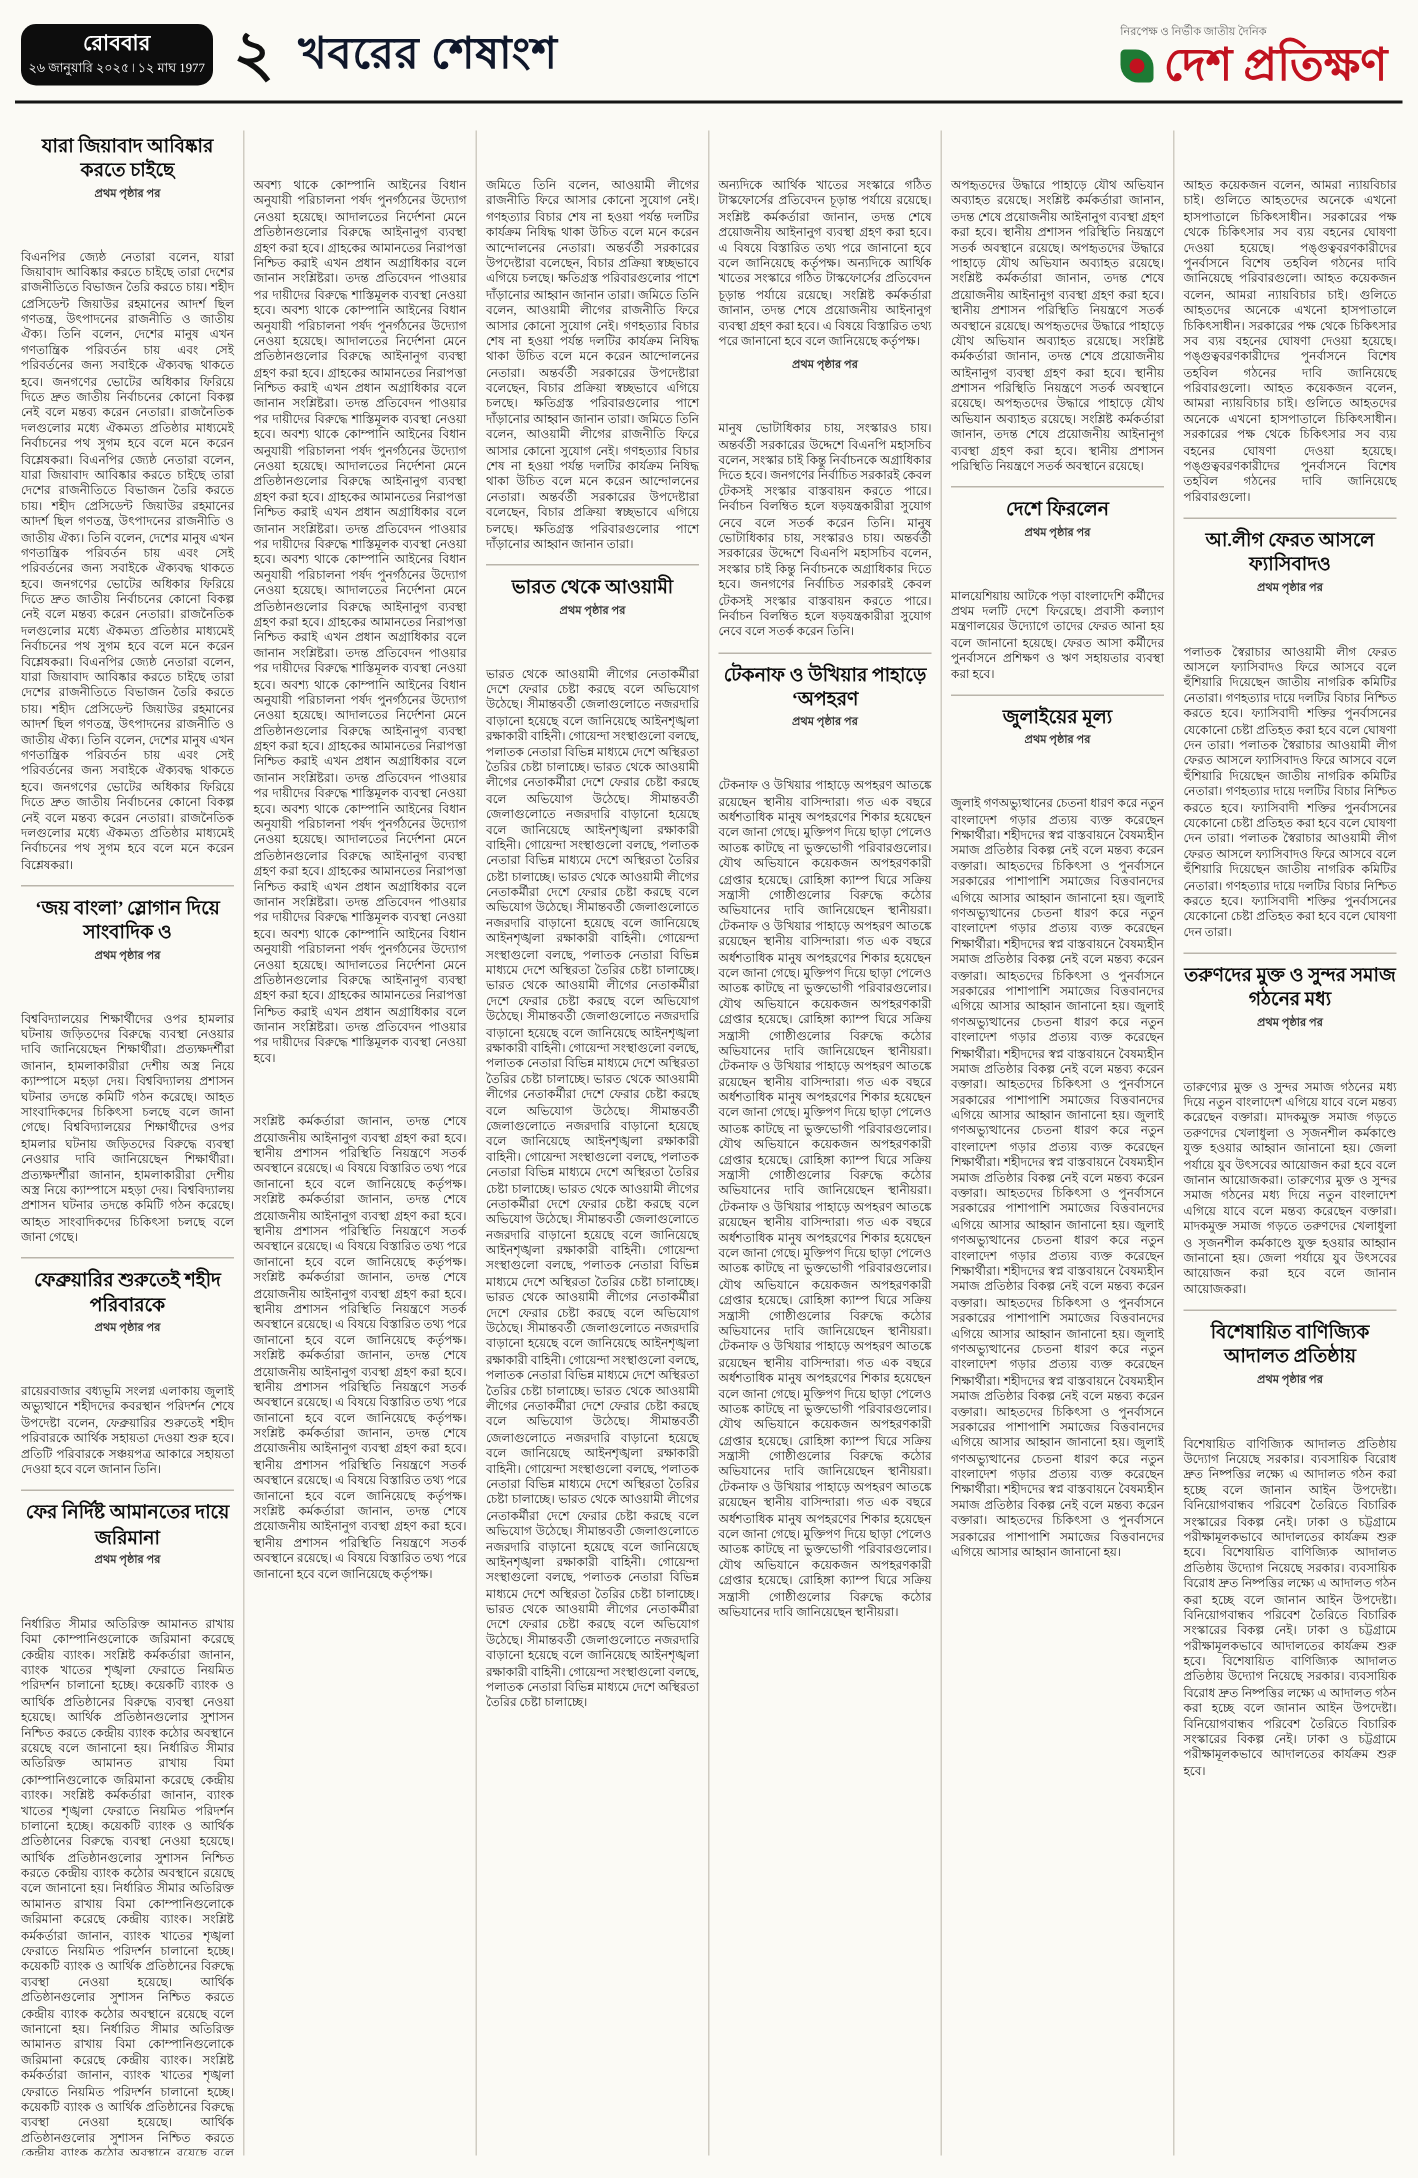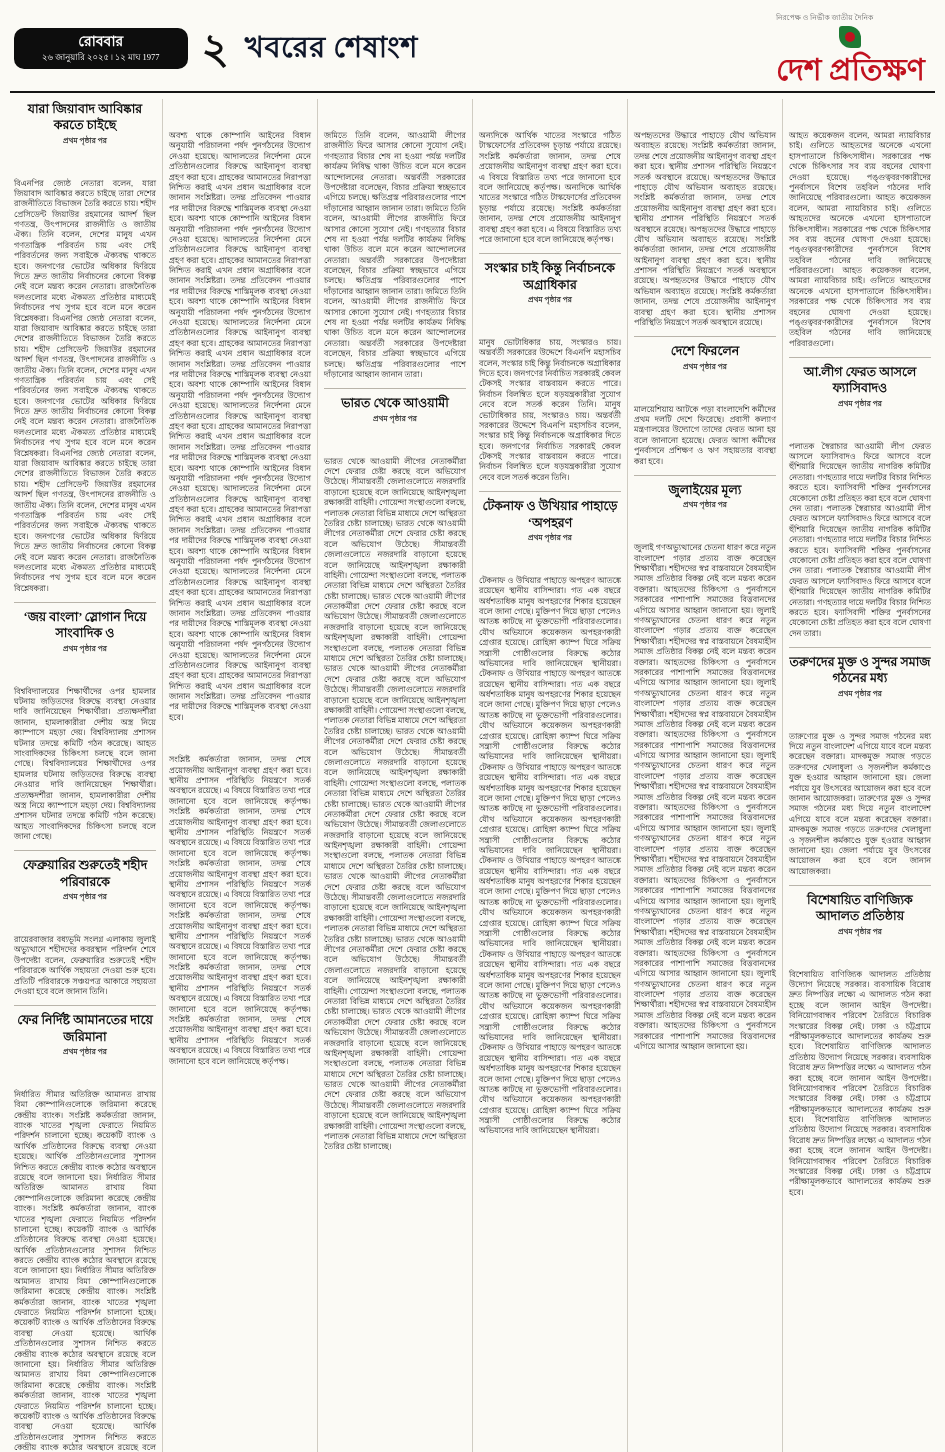--- a/index.html
+++ b/index.html
@@ -14,55 +14,55 @@
   .page { width: 945px; height: 1452px; position: relative; }
 
   
   .header {
     display: flex; align-items: center; gap: 12px;
     padding: 12px 10px 6px 14px;
   }
   .daybox {
     background: #0d0d0d; color: #fff;
     border-radius: 10px;
-    padding: 5px 28px 6px;
+    padding: 5px 5px 6px;
     text-align: center; line-height: 1.35;
     flex: 0 0 auto;
   }
   .day  { font-size: 14px; font-weight: bold; }
   .date { font-size: 8.5px; white-space: nowrap; }
   .pagenum {
     font-size: 42px; font-weight: bold; line-height: 1;
     margin: 0 4px 0 2px; color: #111;
     flex: 0 0 auto;
   }
   .section-title {
     font-size: 29px; font-weight: bold; letter-spacing: .5px;
     color: #0f172a; flex: 0 0 auto;
   }
   .masthead { margin-left: auto; text-align: left; padding-right: 10px; }
   .tagline  { font-size: 7.5px; color: #666; margin-bottom: 2px; }
-  .masthead-line { display: flex; align-items: center; gap: 7px; justify-content: flex-end; flex-direction: column; }
+  .masthead-line { display: flex; align-items: center; gap: 7px; justify-content: flex-end; }
   .logo-mark {
     width: 22px; height: 22px; flex: 0 0 auto;
     background: #1e7a34;
     border-radius: 3px 12px 3px 12px;
     position: relative;
   }
   .logo-mark::after {
     content: ""; position: absolute; inset: 6px;
     background: #c1121f; border-radius: 50%;
   }
   .masthead-title { font-size: 30px; font-weight: bold; color: #c1121f; line-height: 1; }
   .header-rule { height: 2px; background: #151515; margin: 0 10px; }
 
   
   .columns {
     display: flex;
-    padding: 6px 8px 0;
+    padding: 18px 8px 0;
     height: 1368px;
   }
   .col {
     flex: 1 1 0;
     padding: 0 6px;
     overflow: hidden;
     border-right: 1px solid #d0ccc2;
   }
   .col:last-child { border-right: none; }
 
@@ -130,21 +130,20 @@
         <div class="body">সংশ্লিষ্ট কর্মকর্তারা জানান, তদন্ত শেষে প্রয়োজনীয় আইনানুগ ব্যবস্থা গ্রহণ করা হবে। স্থানীয় প্রশাসন পরিস্থিতি নিয়ন্ত্রণে সতর্ক অবস্থানে রয়েছে। এ বিষয়ে বিস্তারিত তথ্য পরে জানানো হবে বলে জানিয়েছে কর্তৃপক্ষ। সংশ্লিষ্ট কর্মকর্তারা জানান, তদন্ত শেষে প্রয়োজনীয় আইনানুগ ব্যবস্থা গ্রহণ করা হবে। স্থানীয় প্রশাসন পরিস্থিতি নিয়ন্ত্রণে সতর্ক অবস্থানে রয়েছে। এ বিষয়ে বিস্তারিত তথ্য পরে জানানো হবে বলে জানিয়েছে কর্তৃপক্ষ। সংশ্লিষ্ট কর্মকর্তারা জানান, তদন্ত শেষে প্রয়োজনীয় আইনানুগ ব্যবস্থা গ্রহণ করা হবে। স্থানীয় প্রশাসন পরিস্থিতি নিয়ন্ত্রণে সতর্ক অবস্থানে রয়েছে। এ বিষয়ে বিস্তারিত তথ্য পরে জানানো হবে বলে জানিয়েছে কর্তৃপক্ষ। সংশ্লিষ্ট কর্মকর্তারা জানান, তদন্ত শেষে প্রয়োজনীয় আইনানুগ ব্যবস্থা গ্রহণ করা হবে। স্থানীয় প্রশাসন পরিস্থিতি নিয়ন্ত্রণে সতর্ক অবস্থানে রয়েছে। এ বিষয়ে বিস্তারিত তথ্য পরে জানানো হবে বলে জানিয়েছে কর্তৃপক্ষ। সংশ্লিষ্ট কর্মকর্তারা জানান, তদন্ত শেষে প্রয়োজনীয় আইনানুগ ব্যবস্থা গ্রহণ করা হবে। স্থানীয় প্রশাসন পরিস্থিতি নিয়ন্ত্রণে সতর্ক অবস্থানে রয়েছে। এ বিষয়ে বিস্তারিত তথ্য পরে জানানো হবে বলে জানিয়েছে কর্তৃপক্ষ। সংশ্লিষ্ট কর্মকর্তারা জানান, তদন্ত শেষে প্রয়োজনীয় আইনানুগ ব্যবস্থা গ্রহণ করা হবে। স্থানীয় প্রশাসন পরিস্থিতি নিয়ন্ত্রণে সতর্ক অবস্থানে রয়েছে। এ বিষয়ে বিস্তারিত তথ্য পরে জানানো হবে বলে জানিয়েছে কর্তৃপক্ষ।</div>
       </div>
       <div class="col">
         <div class="body">জমিতে তিনি বলেন, আওয়ামী লীগের রাজনীতি ফিরে আসার কোনো সুযোগ নেই। গণহত্যার বিচার শেষ না হওয়া পর্যন্ত দলটির কার্যক্রম নিষিদ্ধ থাকা উচিত বলে মনে করেন আন্দোলনের নেতারা। অন্তর্বর্তী সরকারের উপদেষ্টারা বলেছেন, বিচার প্রক্রিয়া স্বচ্ছভাবে এগিয়ে চলছে। ক্ষতিগ্রস্ত পরিবারগুলোর পাশে দাঁড়ানোর আহ্বান জানান তারা। জমিতে তিনি বলেন, আওয়ামী লীগের রাজনীতি ফিরে আসার কোনো সুযোগ নেই। গণহত্যার বিচার শেষ না হওয়া পর্যন্ত দলটির কার্যক্রম নিষিদ্ধ থাকা উচিত বলে মনে করেন আন্দোলনের নেতারা। অন্তর্বর্তী সরকারের উপদেষ্টারা বলেছেন, বিচার প্রক্রিয়া স্বচ্ছভাবে এগিয়ে চলছে। ক্ষতিগ্রস্ত পরিবারগুলোর পাশে দাঁড়ানোর আহ্বান জানান তারা। জমিতে তিনি বলেন, আওয়ামী লীগের রাজনীতি ফিরে আসার কোনো সুযোগ নেই। গণহত্যার বিচার শেষ না হওয়া পর্যন্ত দলটির কার্যক্রম নিষিদ্ধ থাকা উচিত বলে মনে করেন আন্দোলনের নেতারা। অন্তর্বর্তী সরকারের উপদেষ্টারা বলেছেন, বিচার প্রক্রিয়া স্বচ্ছভাবে এগিয়ে চলছে। ক্ষতিগ্রস্ত পরিবারগুলোর পাশে দাঁড়ানোর আহ্বান জানান তারা।</div>
         <div class="headline">ভারত থেকে আওয়ামী</div>
         <div class="continued">প্রথম পৃষ্ঠার পর</div>
         <div class="body">ভারত থেকে আওয়ামী লীগের নেতাকর্মীরা দেশে ফেরার চেষ্টা করছে বলে অভিযোগ উঠেছে। সীমান্তবর্তী জেলাগুলোতে নজরদারি বাড়ানো হয়েছে বলে জানিয়েছে আইনশৃঙ্খলা রক্ষাকারী বাহিনী। গোয়েন্দা সংস্থাগুলো বলছে, পলাতক নেতারা বিভিন্ন মাধ্যমে দেশে অস্থিরতা তৈরির চেষ্টা চালাচ্ছে। ভারত থেকে আওয়ামী লীগের নেতাকর্মীরা দেশে ফেরার চেষ্টা করছে বলে অভিযোগ উঠেছে। সীমান্তবর্তী জেলাগুলোতে নজরদারি বাড়ানো হয়েছে বলে জানিয়েছে আইনশৃঙ্খলা রক্ষাকারী বাহিনী। গোয়েন্দা সংস্থাগুলো বলছে, পলাতক নেতারা বিভিন্ন মাধ্যমে দেশে অস্থিরতা তৈরির চেষ্টা চালাচ্ছে। ভারত থেকে আওয়ামী লীগের নেতাকর্মীরা দেশে ফেরার চেষ্টা করছে বলে অভিযোগ উঠেছে। সীমান্তবর্তী জেলাগুলোতে নজরদারি বাড়ানো হয়েছে বলে জানিয়েছে আইনশৃঙ্খলা রক্ষাকারী বাহিনী। গোয়েন্দা সংস্থাগুলো বলছে, পলাতক নেতারা বিভিন্ন মাধ্যমে দেশে অস্থিরতা তৈরির চেষ্টা চালাচ্ছে। ভারত থেকে আওয়ামী লীগের নেতাকর্মীরা দেশে ফেরার চেষ্টা করছে বলে অভিযোগ উঠেছে। সীমান্তবর্তী জেলাগুলোতে নজরদারি বাড়ানো হয়েছে বলে জানিয়েছে আইনশৃঙ্খলা রক্ষাকারী বাহিনী। গোয়েন্দা সংস্থাগুলো বলছে, পলাতক নেতারা বিভিন্ন মাধ্যমে দেশে অস্থিরতা তৈরির চেষ্টা চালাচ্ছে। ভারত থেকে আওয়ামী লীগের নেতাকর্মীরা দেশে ফেরার চেষ্টা করছে বলে অভিযোগ উঠেছে। সীমান্তবর্তী জেলাগুলোতে নজরদারি বাড়ানো হয়েছে বলে জানিয়েছে আইনশৃঙ্খলা রক্ষাকারী বাহিনী। গোয়েন্দা সংস্থাগুলো বলছে, পলাতক নেতারা বিভিন্ন মাধ্যমে দেশে অস্থিরতা তৈরির চেষ্টা চালাচ্ছে। ভারত থেকে আওয়ামী লীগের নেতাকর্মীরা দেশে ফেরার চেষ্টা করছে বলে অভিযোগ উঠেছে। সীমান্তবর্তী জেলাগুলোতে নজরদারি বাড়ানো হয়েছে বলে জানিয়েছে আইনশৃঙ্খলা রক্ষাকারী বাহিনী। গোয়েন্দা সংস্থাগুলো বলছে, পলাতক নেতারা বিভিন্ন মাধ্যমে দেশে অস্থিরতা তৈরির চেষ্টা চালাচ্ছে। ভারত থেকে আওয়ামী লীগের নেতাকর্মীরা দেশে ফেরার চেষ্টা করছে বলে অভিযোগ উঠেছে। সীমান্তবর্তী জেলাগুলোতে নজরদারি বাড়ানো হয়েছে বলে জানিয়েছে আইনশৃঙ্খলা রক্ষাকারী বাহিনী। গোয়েন্দা সংস্থাগুলো বলছে, পলাতক নেতারা বিভিন্ন মাধ্যমে দেশে অস্থিরতা তৈরির চেষ্টা চালাচ্ছে। ভারত থেকে আওয়ামী লীগের নেতাকর্মীরা দেশে ফেরার চেষ্টা করছে বলে অভিযোগ উঠেছে। সীমান্তবর্তী জেলাগুলোতে নজরদারি বাড়ানো হয়েছে বলে জানিয়েছে আইনশৃঙ্খলা রক্ষাকারী বাহিনী। গোয়েন্দা সংস্থাগুলো বলছে, পলাতক নেতারা বিভিন্ন মাধ্যমে দেশে অস্থিরতা তৈরির চেষ্টা চালাচ্ছে। ভারত থেকে আওয়ামী লীগের নেতাকর্মীরা দেশে ফেরার চেষ্টা করছে বলে অভিযোগ উঠেছে। সীমান্তবর্তী জেলাগুলোতে নজরদারি বাড়ানো হয়েছে বলে জানিয়েছে আইনশৃঙ্খলা রক্ষাকারী বাহিনী। গোয়েন্দা সংস্থাগুলো বলছে, পলাতক নেতারা বিভিন্ন মাধ্যমে দেশে অস্থিরতা তৈরির চেষ্টা চালাচ্ছে। ভারত থেকে আওয়ামী লীগের নেতাকর্মীরা দেশে ফেরার চেষ্টা করছে বলে অভিযোগ উঠেছে। সীমান্তবর্তী জেলাগুলোতে নজরদারি বাড়ানো হয়েছে বলে জানিয়েছে আইনশৃঙ্খলা রক্ষাকারী বাহিনী। গোয়েন্দা সংস্থাগুলো বলছে, পলাতক নেতারা বিভিন্ন মাধ্যমে দেশে অস্থিরতা তৈরির চেষ্টা চালাচ্ছে।</div>
       </div>
       <div class="col">
         <div class="body">অন্যদিকে আর্থিক খাতের সংস্কারে গঠিত টাস্কফোর্সের প্রতিবেদন চূড়ান্ত পর্যায়ে রয়েছে। সংশ্লিষ্ট কর্মকর্তারা জানান, তদন্ত শেষে প্রয়োজনীয় আইনানুগ ব্যবস্থা গ্রহণ করা হবে। এ বিষয়ে বিস্তারিত তথ্য পরে জানানো হবে বলে জানিয়েছে কর্তৃপক্ষ। অন্যদিকে আর্থিক খাতের সংস্কারে গঠিত টাস্কফোর্সের প্রতিবেদন চূড়ান্ত পর্যায়ে রয়েছে। সংশ্লিষ্ট কর্মকর্তারা জানান, তদন্ত শেষে প্রয়োজনীয় আইনানুগ ব্যবস্থা গ্রহণ করা হবে। এ বিষয়ে বিস্তারিত তথ্য পরে জানানো হবে বলে জানিয়েছে কর্তৃপক্ষ।</div>
-        <div class="headline">সংস্কার চাই কিন্তু নির্বাচনকে অগ্রাধিকার</div>
         <div class="continued">প্রথম পৃষ্ঠার পর</div>
         <div class="body">মানুষ ভোটাধিকার চায়, সংস্কারও চায়। অন্তর্বর্তী সরকারের উদ্দেশে বিএনপি মহাসচিব বলেন, সংস্কার চাই কিন্তু নির্বাচনকে অগ্রাধিকার দিতে হবে। জনগণের নির্বাচিত সরকারই কেবল টেকসই সংস্কার বাস্তবায়ন করতে পারে। নির্বাচন বিলম্বিত হলে ষড়যন্ত্রকারীরা সুযোগ নেবে বলে সতর্ক করেন তিনি। মানুষ ভোটাধিকার চায়, সংস্কারও চায়। অন্তর্বর্তী সরকারের উদ্দেশে বিএনপি মহাসচিব বলেন, সংস্কার চাই কিন্তু নির্বাচনকে অগ্রাধিকার দিতে হবে। জনগণের নির্বাচিত সরকারই কেবল টেকসই সংস্কার বাস্তবায়ন করতে পারে। নির্বাচন বিলম্বিত হলে ষড়যন্ত্রকারীরা সুযোগ নেবে বলে সতর্ক করেন তিনি।</div>
         <div class="headline">টেকনাফ ও উখিয়ার পাহাড়ে ‘অপহরণ</div>
         <div class="continued">প্রথম পৃষ্ঠার পর</div>
         <div class="body">টেকনাফ ও উখিয়ার পাহাড়ে অপহরণ আতঙ্কে রয়েছেন স্থানীয় বাসিন্দারা। গত এক বছরে অর্ধশতাধিক মানুষ অপহরণের শিকার হয়েছেন বলে জানা গেছে। মুক্তিপণ দিয়ে ছাড়া পেলেও আতঙ্ক কাটছে না ভুক্তভোগী পরিবারগুলোর। যৌথ অভিযানে কয়েকজন অপহরণকারী গ্রেপ্তার হয়েছে। রোহিঙ্গা ক্যাম্প ঘিরে সক্রিয় সন্ত্রাসী গোষ্ঠীগুলোর বিরুদ্ধে কঠোর অভিযানের দাবি জানিয়েছেন স্থানীয়রা। টেকনাফ ও উখিয়ার পাহাড়ে অপহরণ আতঙ্কে রয়েছেন স্থানীয় বাসিন্দারা। গত এক বছরে অর্ধশতাধিক মানুষ অপহরণের শিকার হয়েছেন বলে জানা গেছে। মুক্তিপণ দিয়ে ছাড়া পেলেও আতঙ্ক কাটছে না ভুক্তভোগী পরিবারগুলোর। যৌথ অভিযানে কয়েকজন অপহরণকারী গ্রেপ্তার হয়েছে। রোহিঙ্গা ক্যাম্প ঘিরে সক্রিয় সন্ত্রাসী গোষ্ঠীগুলোর বিরুদ্ধে কঠোর অভিযানের দাবি জানিয়েছেন স্থানীয়রা। টেকনাফ ও উখিয়ার পাহাড়ে অপহরণ আতঙ্কে রয়েছেন স্থানীয় বাসিন্দারা। গত এক বছরে অর্ধশতাধিক মানুষ অপহরণের শিকার হয়েছেন বলে জানা গেছে। মুক্তিপণ দিয়ে ছাড়া পেলেও আতঙ্ক কাটছে না ভুক্তভোগী পরিবারগুলোর। যৌথ অভিযানে কয়েকজন অপহরণকারী গ্রেপ্তার হয়েছে। রোহিঙ্গা ক্যাম্প ঘিরে সক্রিয় সন্ত্রাসী গোষ্ঠীগুলোর বিরুদ্ধে কঠোর অভিযানের দাবি জানিয়েছেন স্থানীয়রা। টেকনাফ ও উখিয়ার পাহাড়ে অপহরণ আতঙ্কে রয়েছেন স্থানীয় বাসিন্দারা। গত এক বছরে অর্ধশতাধিক মানুষ অপহরণের শিকার হয়েছেন বলে জানা গেছে। মুক্তিপণ দিয়ে ছাড়া পেলেও আতঙ্ক কাটছে না ভুক্তভোগী পরিবারগুলোর। যৌথ অভিযানে কয়েকজন অপহরণকারী গ্রেপ্তার হয়েছে। রোহিঙ্গা ক্যাম্প ঘিরে সক্রিয় সন্ত্রাসী গোষ্ঠীগুলোর বিরুদ্ধে কঠোর অভিযানের দাবি জানিয়েছেন স্থানীয়রা। টেকনাফ ও উখিয়ার পাহাড়ে অপহরণ আতঙ্কে রয়েছেন স্থানীয় বাসিন্দারা। গত এক বছরে অর্ধশতাধিক মানুষ অপহরণের শিকার হয়েছেন বলে জানা গেছে। মুক্তিপণ দিয়ে ছাড়া পেলেও আতঙ্ক কাটছে না ভুক্তভোগী পরিবারগুলোর। যৌথ অভিযানে কয়েকজন অপহরণকারী গ্রেপ্তার হয়েছে। রোহিঙ্গা ক্যাম্প ঘিরে সক্রিয় সন্ত্রাসী গোষ্ঠীগুলোর বিরুদ্ধে কঠোর অভিযানের দাবি জানিয়েছেন স্থানীয়রা। টেকনাফ ও উখিয়ার পাহাড়ে অপহরণ আতঙ্কে রয়েছেন স্থানীয় বাসিন্দারা। গত এক বছরে অর্ধশতাধিক মানুষ অপহরণের শিকার হয়েছেন বলে জানা গেছে। মুক্তিপণ দিয়ে ছাড়া পেলেও আতঙ্ক কাটছে না ভুক্তভোগী পরিবারগুলোর। যৌথ অভিযানে কয়েকজন অপহরণকারী গ্রেপ্তার হয়েছে। রোহিঙ্গা ক্যাম্প ঘিরে সক্রিয় সন্ত্রাসী গোষ্ঠীগুলোর বিরুদ্ধে কঠোর অভিযানের দাবি জানিয়েছেন স্থানীয়রা।</div>
       </div>
       <div class="col">
         <div class="body">অপহৃতদের উদ্ধারে পাহাড়ে যৌথ অভিযান অব্যাহত রয়েছে। সংশ্লিষ্ট কর্মকর্তারা জানান, তদন্ত শেষে প্রয়োজনীয় আইনানুগ ব্যবস্থা গ্রহণ করা হবে। স্থানীয় প্রশাসন পরিস্থিতি নিয়ন্ত্রণে সতর্ক অবস্থানে রয়েছে। অপহৃতদের উদ্ধারে পাহাড়ে যৌথ অভিযান অব্যাহত রয়েছে। সংশ্লিষ্ট কর্মকর্তারা জানান, তদন্ত শেষে প্রয়োজনীয় আইনানুগ ব্যবস্থা গ্রহণ করা হবে। স্থানীয় প্রশাসন পরিস্থিতি নিয়ন্ত্রণে সতর্ক অবস্থানে রয়েছে। অপহৃতদের উদ্ধারে পাহাড়ে যৌথ অভিযান অব্যাহত রয়েছে। সংশ্লিষ্ট কর্মকর্তারা জানান, তদন্ত শেষে প্রয়োজনীয় আইনানুগ ব্যবস্থা গ্রহণ করা হবে। স্থানীয় প্রশাসন পরিস্থিতি নিয়ন্ত্রণে সতর্ক অবস্থানে রয়েছে। অপহৃতদের উদ্ধারে পাহাড়ে যৌথ অভিযান অব্যাহত রয়েছে। সংশ্লিষ্ট কর্মকর্তারা জানান, তদন্ত শেষে প্রয়োজনীয় আইনানুগ ব্যবস্থা গ্রহণ করা হবে। স্থানীয় প্রশাসন পরিস্থিতি নিয়ন্ত্রণে সতর্ক অবস্থানে রয়েছে।</div>
         <div class="headline">দেশে ফিরলেন</div>
         <div class="continued">প্রথম পৃষ্ঠার পর</div>

